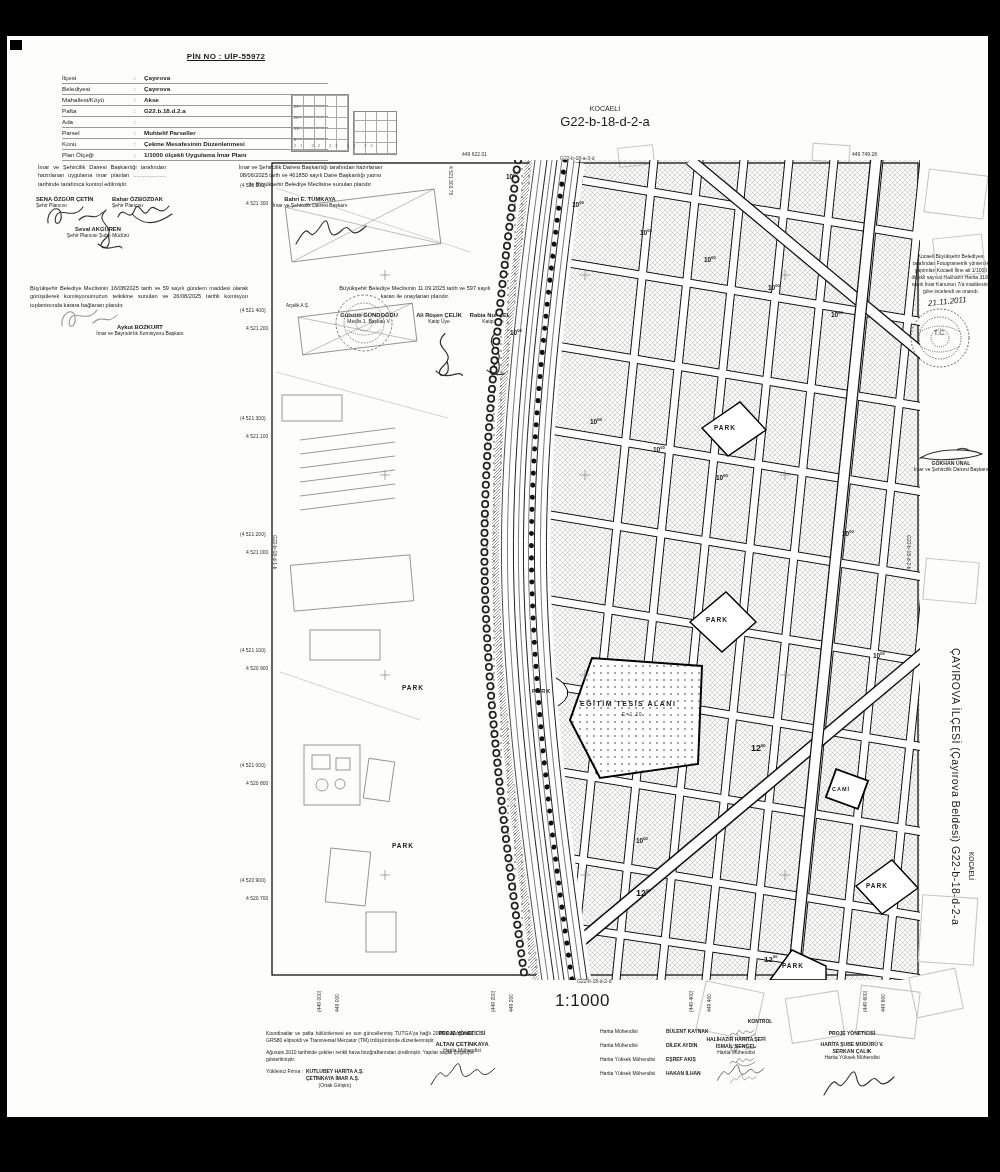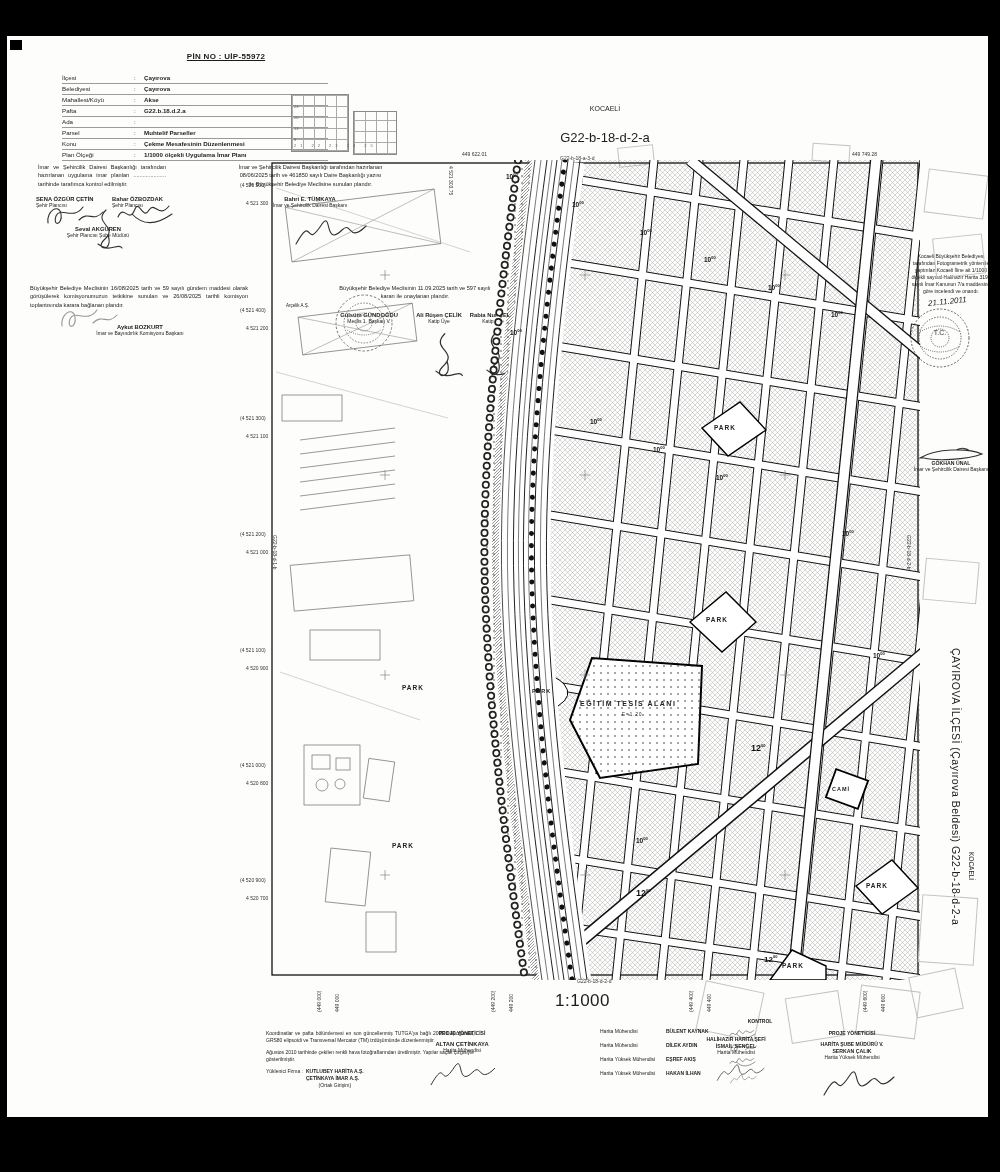--- a/index.html
+++ b/index.html
@@ -169,21 +169,21 @@
     <g fill="none" stroke="#555" opacity=".8">
       <circle cx="31" cy="31" r="28" stroke-dasharray="2.5 1.8"></circle>
       <circle cx="31" cy="31" r="20" stroke-dasharray="1.5 1.5"></circle>
       <circle cx="31" cy="31" r="8" stroke-dasharray="1 1"></circle>
       <path d="M14,26 q17,-10 34,0 M14,38 q17,10 34,0" stroke-dasharray="1 1.2"></path>
     </g>
   </svg>
 
   <div class="abs c" style="left:440px;top:104px;width:330px;">
     <div style="font-size:7px;margin-top:1px;">KOCAELİ</div>
-    <div style="font-size:13px;margin-top:18px;">G22-b-18-d-2-a</div>
+    <div style="font-size:13px;margin-top:2px;">G22-b-18-d-2-a</div>
   </div>
 
   <div class="ghost" style="left:618px;top:146px;width:34px;height:18px;transform:rotate(-6deg);"></div>
   <div class="ghost" style="left:812px;top:144px;width:36px;height:16px;transform:rotate(4deg);"></div>
 
   <span class="coordL" style="left:560px;top:155px;">G22-b-18-a-3-d</span>
   <span class="coordL" style="left:462px;top:151px;">449 622.01</span>
   <span class="coordL vert" style="left:448px;top:166px;">4 521 303.75</span>
   <span class="coordL" style="left:852px;top:151px;">449 749.28</span>
   <span class="coordL vert" style="left:272px;top:535px;">G22-b-18-d-1-b</span>

